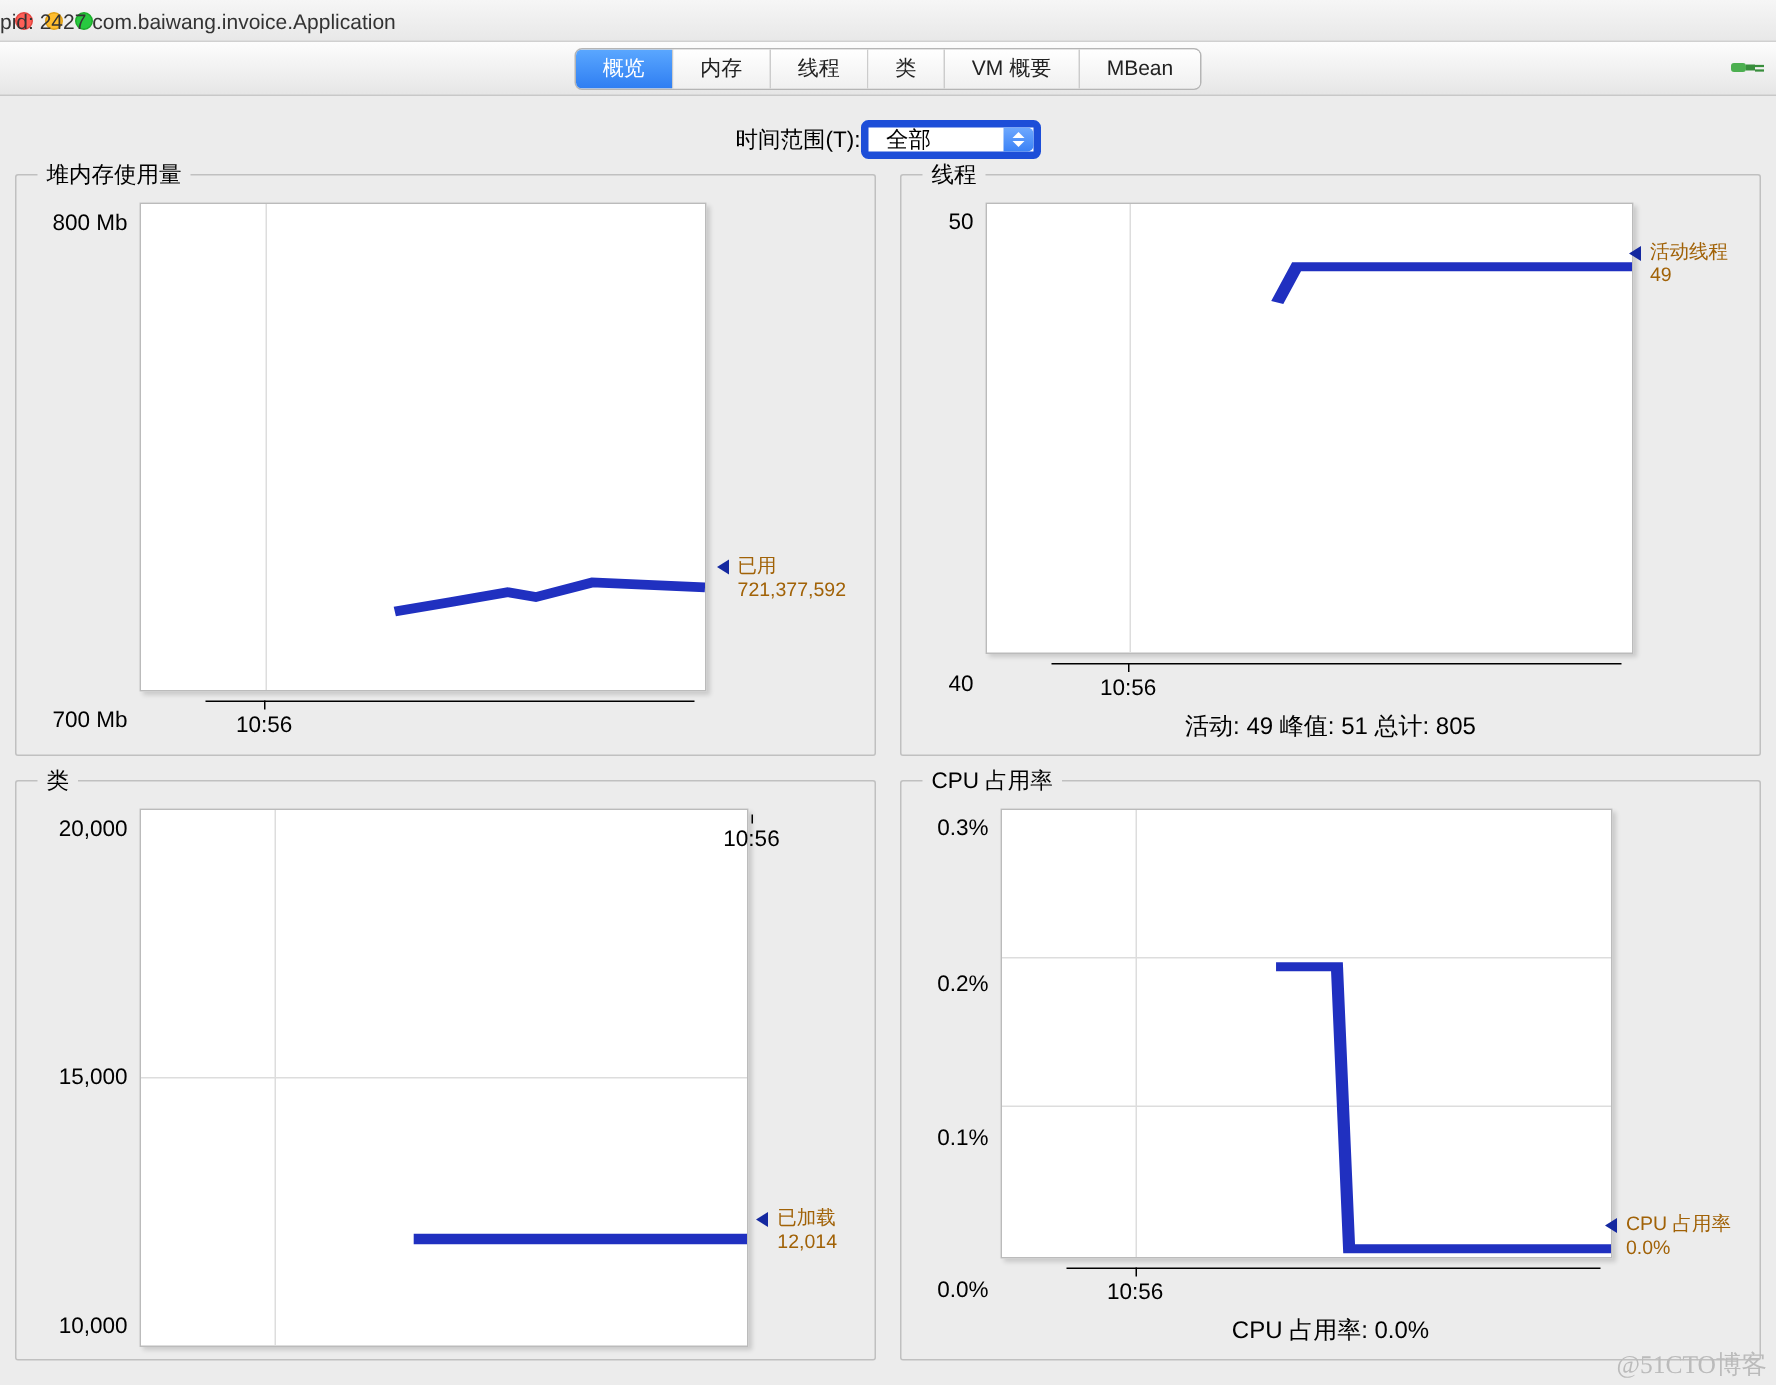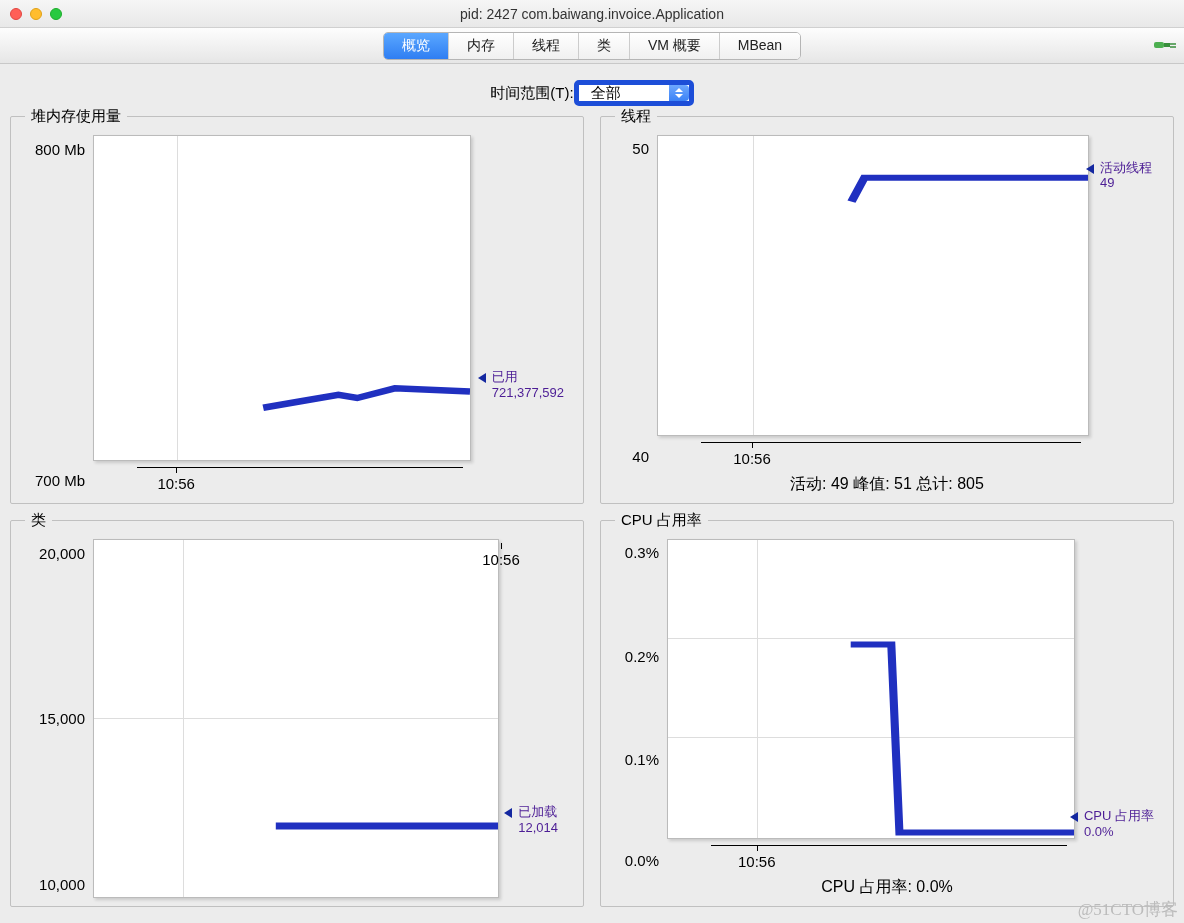--- a/index.html
+++ b/index.html
@@ -18,21 +18,21 @@
     border-bottom: 1px solid #d0d0d0;
     display: flex;
     align-items: center;
     position: relative;
   }
   .traffic { display: flex; gap: 8px; margin-left: 10px; }
   .tl { width: 12px; height: 12px; border-radius: 50%; }
   .tl.red { background:#ff5f57; border:1px solid #e24640;}
   .tl.yel { background:#ffbd2e; border:1px solid #e1a116;}
   .tl.grn { background:#28c940; border:1px solid #1dad2b;}
-  .title { position:absolute; left:0; right:0; text-align:center; font-size:14px; color:#333; }
+  .title { position:absolute; left:0; right:0; font-size:14px; color:#333; }
   .toolbar {
     height: 36px;
     background: linear-gradient(#fdfdfd,#e6e6e6);
     border-bottom:1px solid #c8c8c8;
     display:flex; align-items:center; justify-content:center;
     position:relative;
   }
   .segbar {
     display:flex;
     border:1px solid #b5b5b5;
@@ -125,21 +125,21 @@
     box-shadow: 2px 2px 3px rgba(0,0,0,0.15);
     position:relative;
   }
   .plotarea .vgrid{position:absolute;top:0;bottom:0;width:1px;background:#ddd;}
   .plotarea .hgrid{position:absolute;left:0;right:0;height:1px;background:#ddd;}
   .xaxis{height:32px;position:relative;}
   .xax-line{position:absolute;top:4px;left:44px;right:8px;height:1px;background:#000;}
   .xax-tick{position:absolute;top:4px;width:1px;height:6px;background:#000;}
   .xax-lab{position:absolute;top:12px;font-size:15px;transform:translateX(-50%);}
   .sublabel{
-    position:absolute;font-size:13px;color:#4c1d95;line-height:1.2;
+    position:absolute;font-size:13px;color:#a16207;line-height:1.2;
   }
   .sublabel .tri{
     position:absolute;left:-14px;top:4px;width:0;height:0;
     border-top:5px solid transparent;border-bottom:5px solid transparent;border-right:8px solid #1428a0;
   }
   .footer{
     text-align:center;padding-top:4px;font-size:16px;color:#000;
   }
   .watermark{position:absolute;right:6px;bottom:2px;font-size:17px;color:#bbb;font-family:Liberation Serif, serif;}
   svg.poly{position:absolute;inset:0;width:100%;height:100%;}

